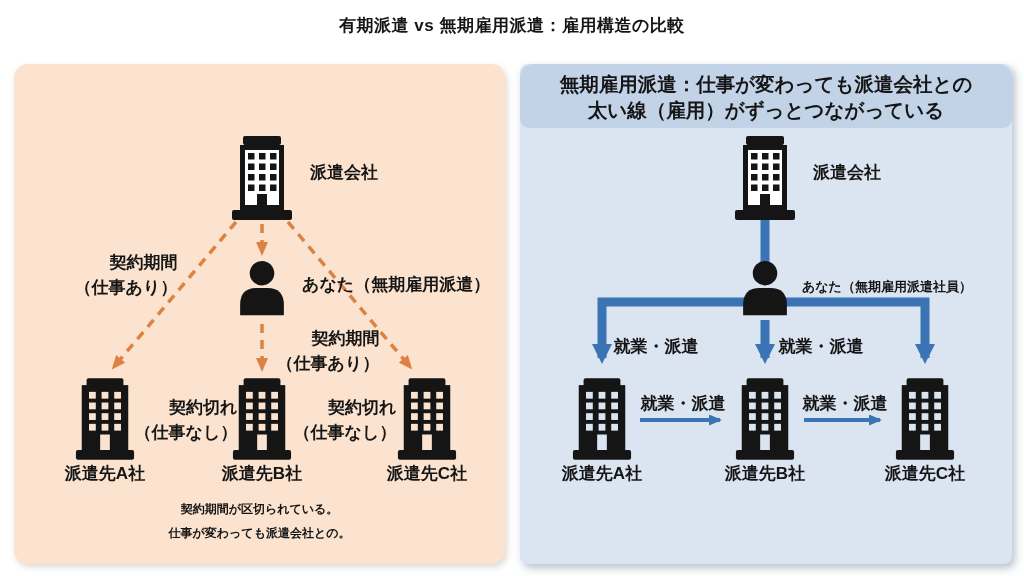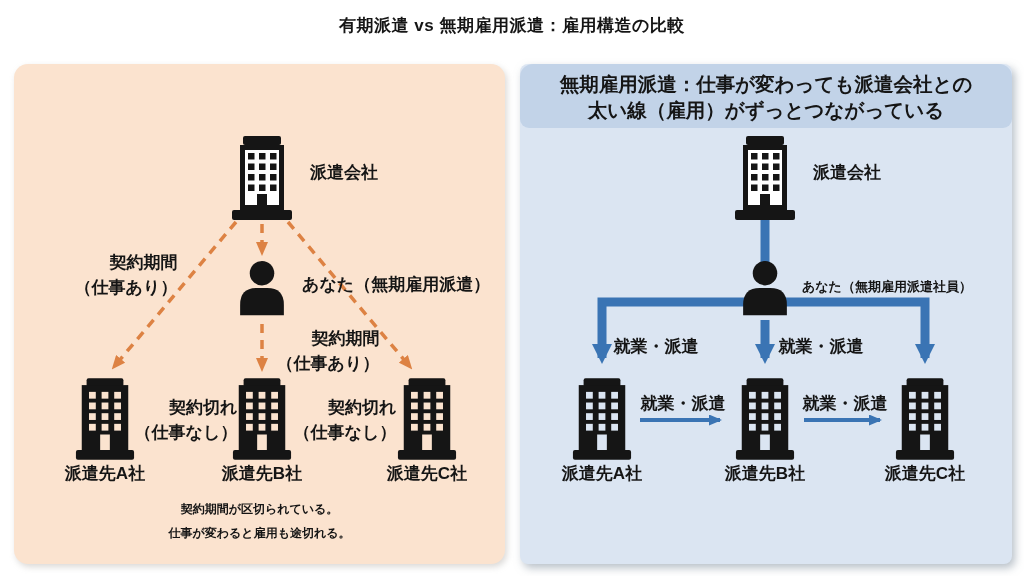--- a/index.html
+++ b/index.html
@@ -145,21 +145,21 @@
     <svg class="icon bld-sm" style="left:382px; top:314px">
         <use href="#bld-solid"></use>
       </svg>
 
     <div class="lbl ctr" style="left:91px;  top:397px">派遣先A社</div>
     <div class="lbl ctr" style="left:248px; top:397px">派遣先B社</div>
     <div class="lbl ctr" style="left:413px; top:397px">派遣先C社</div>
 
     <div class="summary" style="top:433px">
       <div>契約期間が区切られている。</div>
-      <div>仕事が変わると雇用も途切れる。</div>
+      <div>仕事が変わっても派遣会社との。</div>
     </div>
   </section>
 
   <section class="panel panel-right">
     <div class="panel-header">
       <div>無期雇用派遣：仕事が変わっても派遣会社との</div>
       <div>太い線（雇用）がずっとつながっている</div>
     </div>
 
     <svg class="overlay" viewBox="0 0 492 500">

